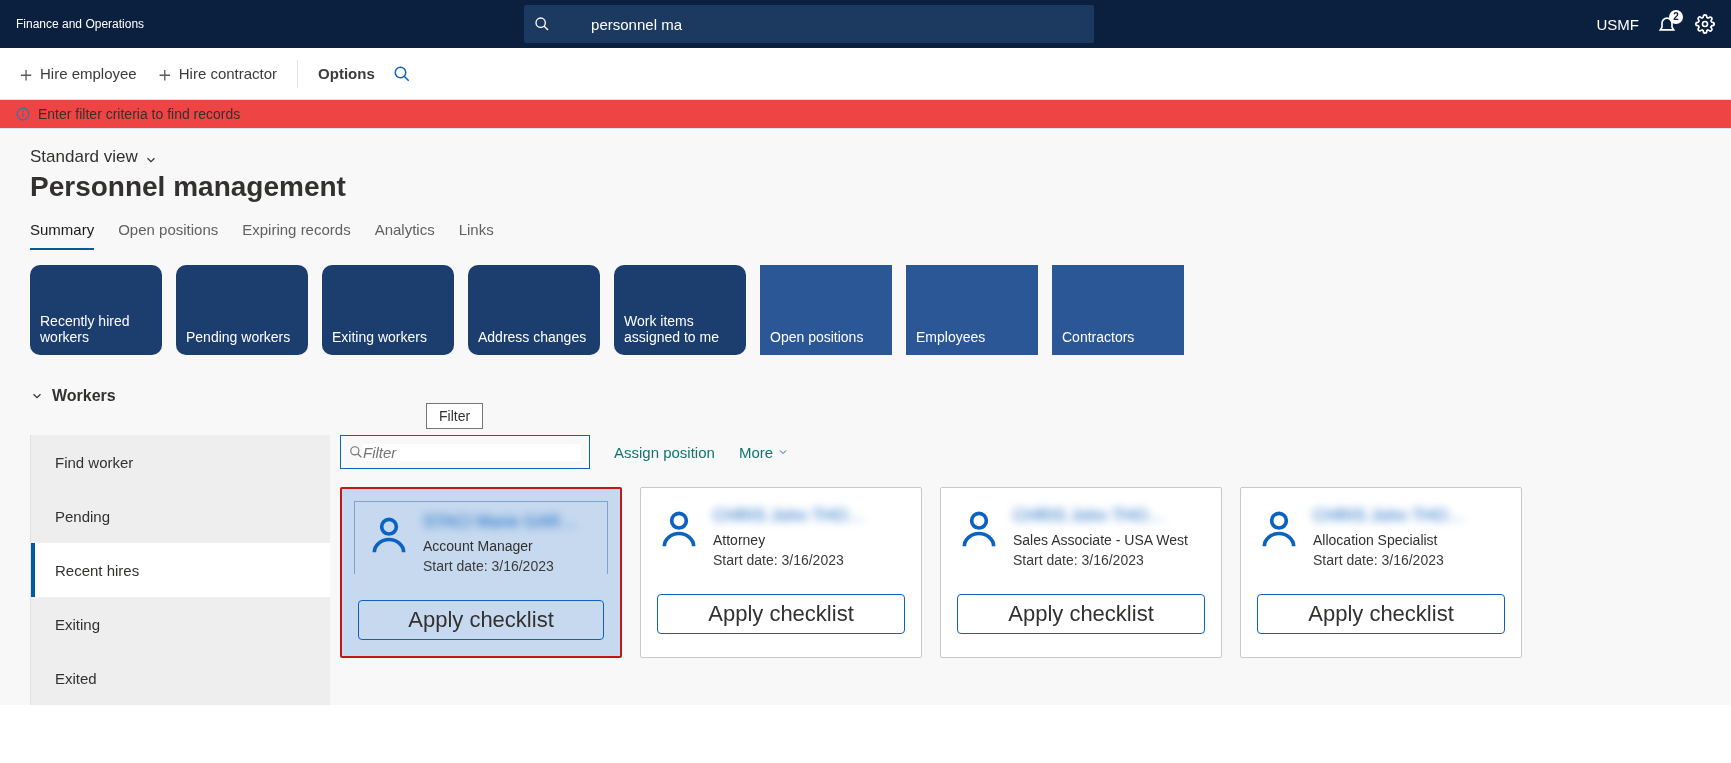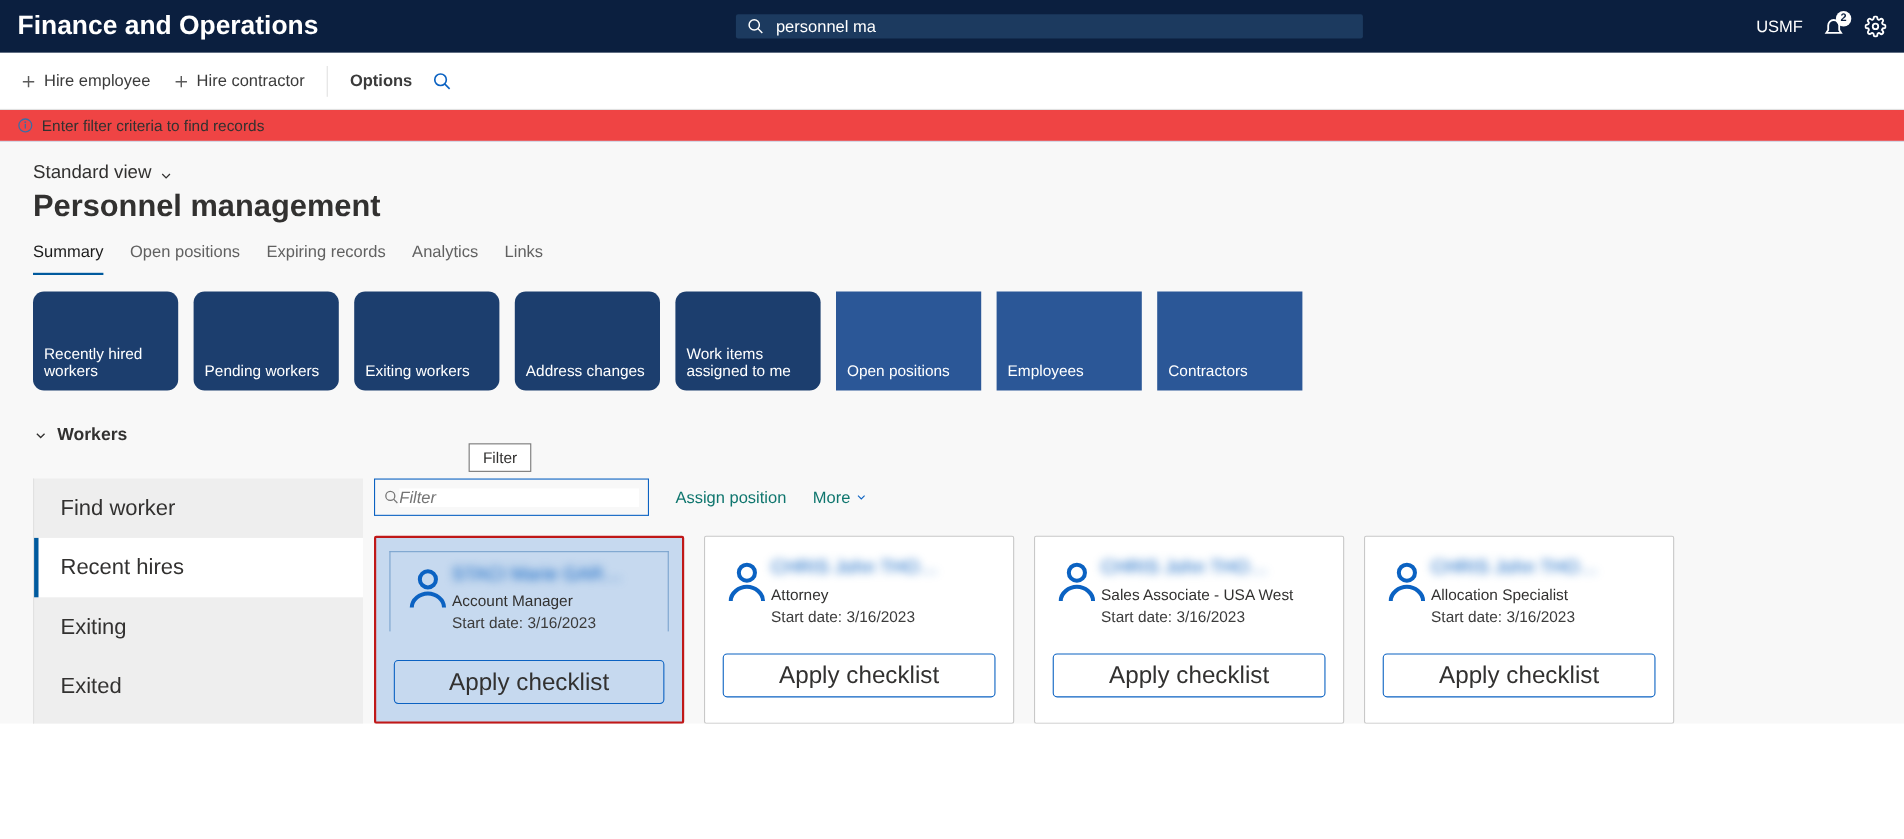--- a/index.html
+++ b/index.html
@@ -1,21 +1,21 @@
 <!DOCTYPE html>
 <html><head>
 <meta charset="utf-8">
 <style>
   * { box-sizing: border-box; margin: 0; padding: 0; }
   body { font-family: "Segoe UI", Arial, sans-serif; font-size: 14px; color: #323130; background: #fff; width: 1731px; }
 
   
   .topbar { background: #0b1f3f; color: #fff; height: 48px; display: flex; align-items: center; padding: 0 16px; }
-  .topbar-title { font-size: 24px; font-weight: 700; }
-  .search-wrap { margin-left: 380px; background: #1c3a5f; border-radius: 2px; display: flex; align-items: center; width: 570px; height: 22px; padding: 0 10px; }
+  .topbar-title { font-size: 12px; font-weight: 400; }
+  .search-wrap { margin-left: 380px; background: #1c3a5f; border-radius: 2px; display: flex; align-items: center; width: 570px; height: 38px; padding: 0 10px; gap: 31px; }
   .search-wrap svg { flex-shrink: 0; }
   .search-input { background: transparent; border: none; outline: none; color: #fff; font-size: 15px; padding-left: 10px; width: 100%; }
   .topbar-right { margin-left: auto; display: flex; align-items: center; gap: 18px; }
   .company { font-size: 15px; }
   .bell { position: relative; }
   .badge-count { position: absolute; top: -4px; right: -6px; background: #fff; color: #0b1f3f; font-size: 10px; font-weight: 600; border-radius: 50%; width: 14px; height: 14px; line-height: 14px; text-align: center; }
 
   
   .actionbar { height: 52px; border-bottom: 1px solid #e1e1e1; display: flex; align-items: center; padding: 0 16px; gap: 18px; background: #fff; }
   .action { display: flex; align-items: center; gap: 4px; color: #3b3b3b; cursor: pointer; font-size: 15px; }
@@ -40,38 +40,38 @@
   .tiles { display: flex; gap: 14px; margin-top: 14px; flex-wrap: wrap; }
   .tile { width: 132px; height: 90px; background: #2b5797; color: #fff; display: flex; align-items: flex-end; padding: 10px; font-size: 14px; cursor: pointer; }
   .tile.selected { background: #1c3e6e; border-radius: 10px; }
 
   
   .section { margin-top: 32px; }
   .section-head { display: flex; align-items: center; gap: 8px; font-size: 16px; font-weight: 600; cursor: pointer; }
 
   .workers-body { display: flex; margin-top: 30px; }
   .sidenav { width: 300px; background: #eeeeee; border-left: 1px solid #e1e1e1; }
-  .sidenav-item { height: 54px; display: flex; align-items: center; padding: 0 20px; font-size: 20px; color: #323130; cursor: pointer; border-left: 4px solid transparent; }
+  .sidenav-item { height: 54px; display: flex; align-items: center; padding: 0 20px; font-size: 15px; color: #323130; cursor: pointer; border-left: 4px solid transparent; }
   .sidenav-item.active { background: #fff; border-left-color: #005a9e; }
 
   .main { flex: 1; padding: 0 0 0 10px; position: relative; }
 
   .filter-tooltip { position: absolute; top: -32px; left: 96px; border: 1px solid #767676; background: #fff; padding: 4px 12px; font-size: 14px; }
 
   .toolbar-row { display: flex; align-items: center; gap: 24px; }
   .filter-box { width: 250px; height: 34px; border: 1px solid #0b62c2; display: flex; align-items: center; padding: 0 8px; }
   .filter-box input { border: none; outline: none; width: 100%; font-size: 15px; font-style: italic; color: #767676; }
   .link-btn { color: #0f766e; font-size: 15px; cursor: pointer; display: flex; align-items: center; gap: 4px; }
 
   
   .cards { display: flex; gap: 18px; margin-top: 18px; }
   .card { width: 282px; border: 1px solid #c8c8c8; border-radius: 2px; padding: 18px 16px 16px 16px; background: #fff; }
   .card.selected-card { background: #c6d9ef; border: 2px solid #c01818; }
   .card.selected-card .card-body { border:1px solid #7aa3ce; border-bottom:none; padding:10px 12px 0 12px; margin:-6px -4px 0 -4px; background:#c6d9ef;}
-  .card-body { display: flex; }
+  .card-body { display: flex; gap: 12px; }
   .person-icon svg { width: 44px; height: 44px; }
   .card-text { flex: 1; }
   .card-name { color: #0b62c2; font-size: 17px; filter: blur(4px); user-select:none; }
   .card-role { font-size: 14px; margin-top: 6px; }
   .card-date { font-size: 14px; color: #3b3b3b; margin-top: 4px; }
   .card-btn { margin-top: 26px; width: 100%; height: 40px; border: 1px solid #0b62c2; border-radius: 4px; background: transparent; color: #323130; font-size: 22px; cursor: pointer; }
   .card.selected-card .card-btn { background:#c6d9ef; border:1px solid #0b62c2; }
 
   svg { display:block; }
 </style>
@@ -172,20 +172,21 @@
         <svg width="14" height="14" viewBox="0 0 24 24" fill="none" stroke="#323130" stroke-width="2">
             <polyline points="6 9 12 15 18 9"></polyline>
           </svg>
       </span>
       <span>Workers</span>
     </div>
 
     <div class="workers-body">
       <div class="sidenav" id="sidenav">
           <div class="sidenav-item">Find worker</div>
+          <div class="sidenav-item">Pending</div>
           <div class="sidenav-item active">Recent hires</div>
           <div class="sidenav-item">Exiting</div>
           <div class="sidenav-item">Exited</div>
         </div>
 
       <div class="main">
         <div class="filter-tooltip">Filter</div>
 
         <div class="toolbar-row">
           <div class="filter-box">

